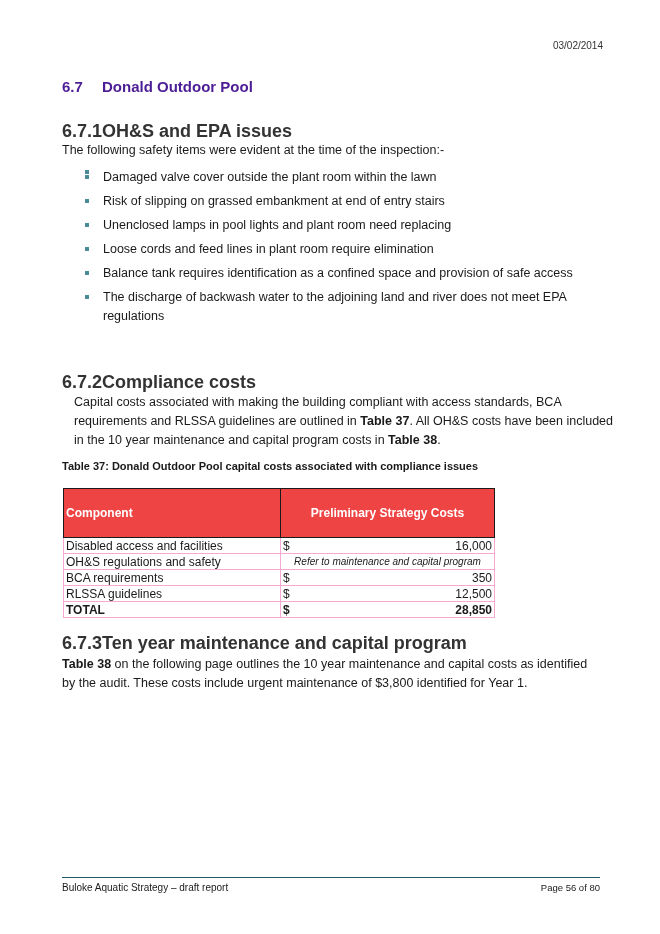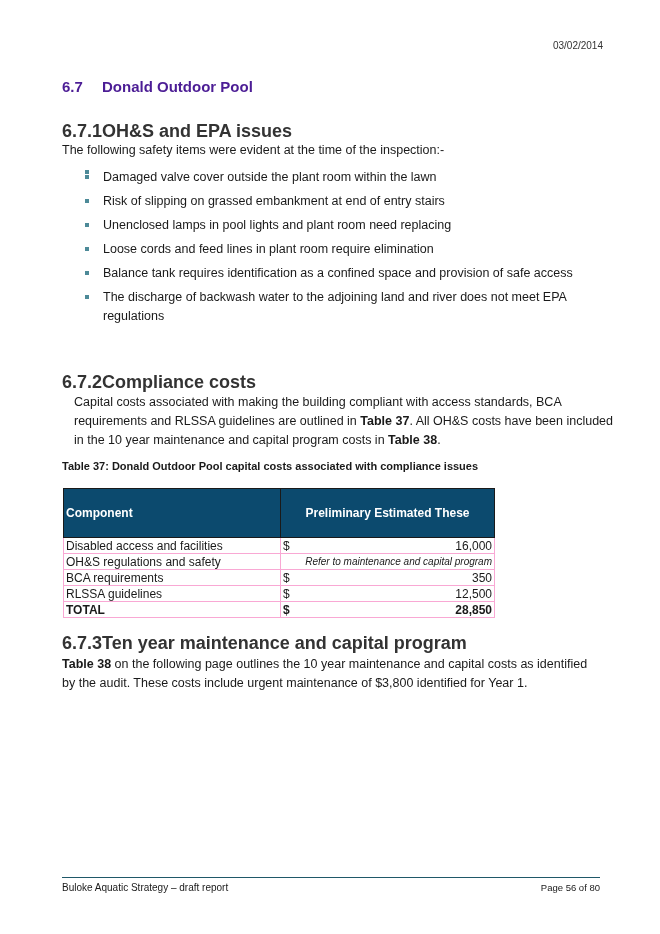--- a/index.html
+++ b/index.html
@@ -9,27 +9,27 @@
   .h1 { position:absolute; top:78px; left:62px; font-size:15px; font-weight:bold; color:#4c1d95; }
   .h1 .num { display:inline-block; width:40px; }
   .h2 { position:absolute; left:62px; font-size:18px; font-weight:bold; color:#333; }
   .h2 .num { display:inline-block; width:40px; }
   .para { position:absolute; left:62px; width:540px; font-size:12.5px; line-height:20px; color:#1a1a1a; }
   ul.bullets { position:absolute; left:62px; top:163px; width:540px; margin:0; padding:0; list-style:none; font-size:12.5px; }
   ul.bullets li { position:relative; padding-left:41px; line-height:19px; margin-bottom:5px; }
   ul.bullets li .bullet { position:absolute; left:23px; top:7px; width:4px; height:4px; background:#4d8a98; }
   .caption { position:absolute; left:62px; top:460px; font-size:11px; font-weight:bold; color:#1a1a1a; }
   table.cost { position:absolute; left:63px; top:488px; border-collapse:collapse; font-size:12px; width:432px; }
-  table.cost th { background:#0c4a6e; color:#ffffff; font-weight:bold; height:48px; border:1px solid #1a1a1a; font-size:12px; padding:0 2px; }
+  table.cost th { background:#ef4444; color:#ffffff; font-weight:bold; height:48px; border:1px solid #1a1a1a; font-size:12px; padding:0 2px; }
   table.cost th.comp { text-align:left; width:212px; }
   table.cost th.cost-h { text-align:center; }
   table.cost td { border:1px solid #f9a8d4; height:15px; padding:0 2px; line-height:14px; }
   table.cost td .cur { float:left; }
   table.cost td .amt { float:right; }
-  table.cost td.note { font-style:italic; font-size:10px; text-align:right; }
+  table.cost td.note { font-style:italic; font-size:10px; text-align:center; }
   table.cost tr.total td { font-weight:bold; }
   .footer-line { position:absolute; left:62px; top:877px; width:538px; height:1px; background:#1f5868; }
   .footer-left { position:absolute; left:62px; top:882px; font-size:10px; color:#1a1a1a; }
   .footer-right { position:absolute; right:60px; top:882px; font-size:9.5px; color:#1a1a1a; }
   b { font-weight:bold; }
 </style>
 </head>
 <body>
 
 <div class="date">03/02/2014</div>
@@ -59,21 +59,21 @@
 </div>
 
 <div class="para" style="top:393px; line-height:19px;margin-left:12px;"><span>Capital costs associated with making the building compliant with access standards, BCA requirements and RLSSA guidelines are outlined in </span><b>Table 37</b><span>.  All OH&amp;S costs have been included in the 10 year maintenance and capital program costs in </span><b>Table 38</b><span>.</span></div>
 
 <div class="caption">Table 37: Donald Outdoor Pool capital costs associated with compliance issues</div>
 
 <table class="cost">
   <thead>
     <tr>
       <th class="comp">Component</th>
-      <th class="cost-h">Preliminary Estimated These</th>
+      <th class="cost-h">Preliminary Strategy Costs</th>
     </tr>
   </thead>
   <tbody>
     <tr>
       <td>Disabled access and facilities</td>
       <td>
           <span class="cur">$</span>
           <span class="amt">16,000</span>
         </td>
     </tr>

